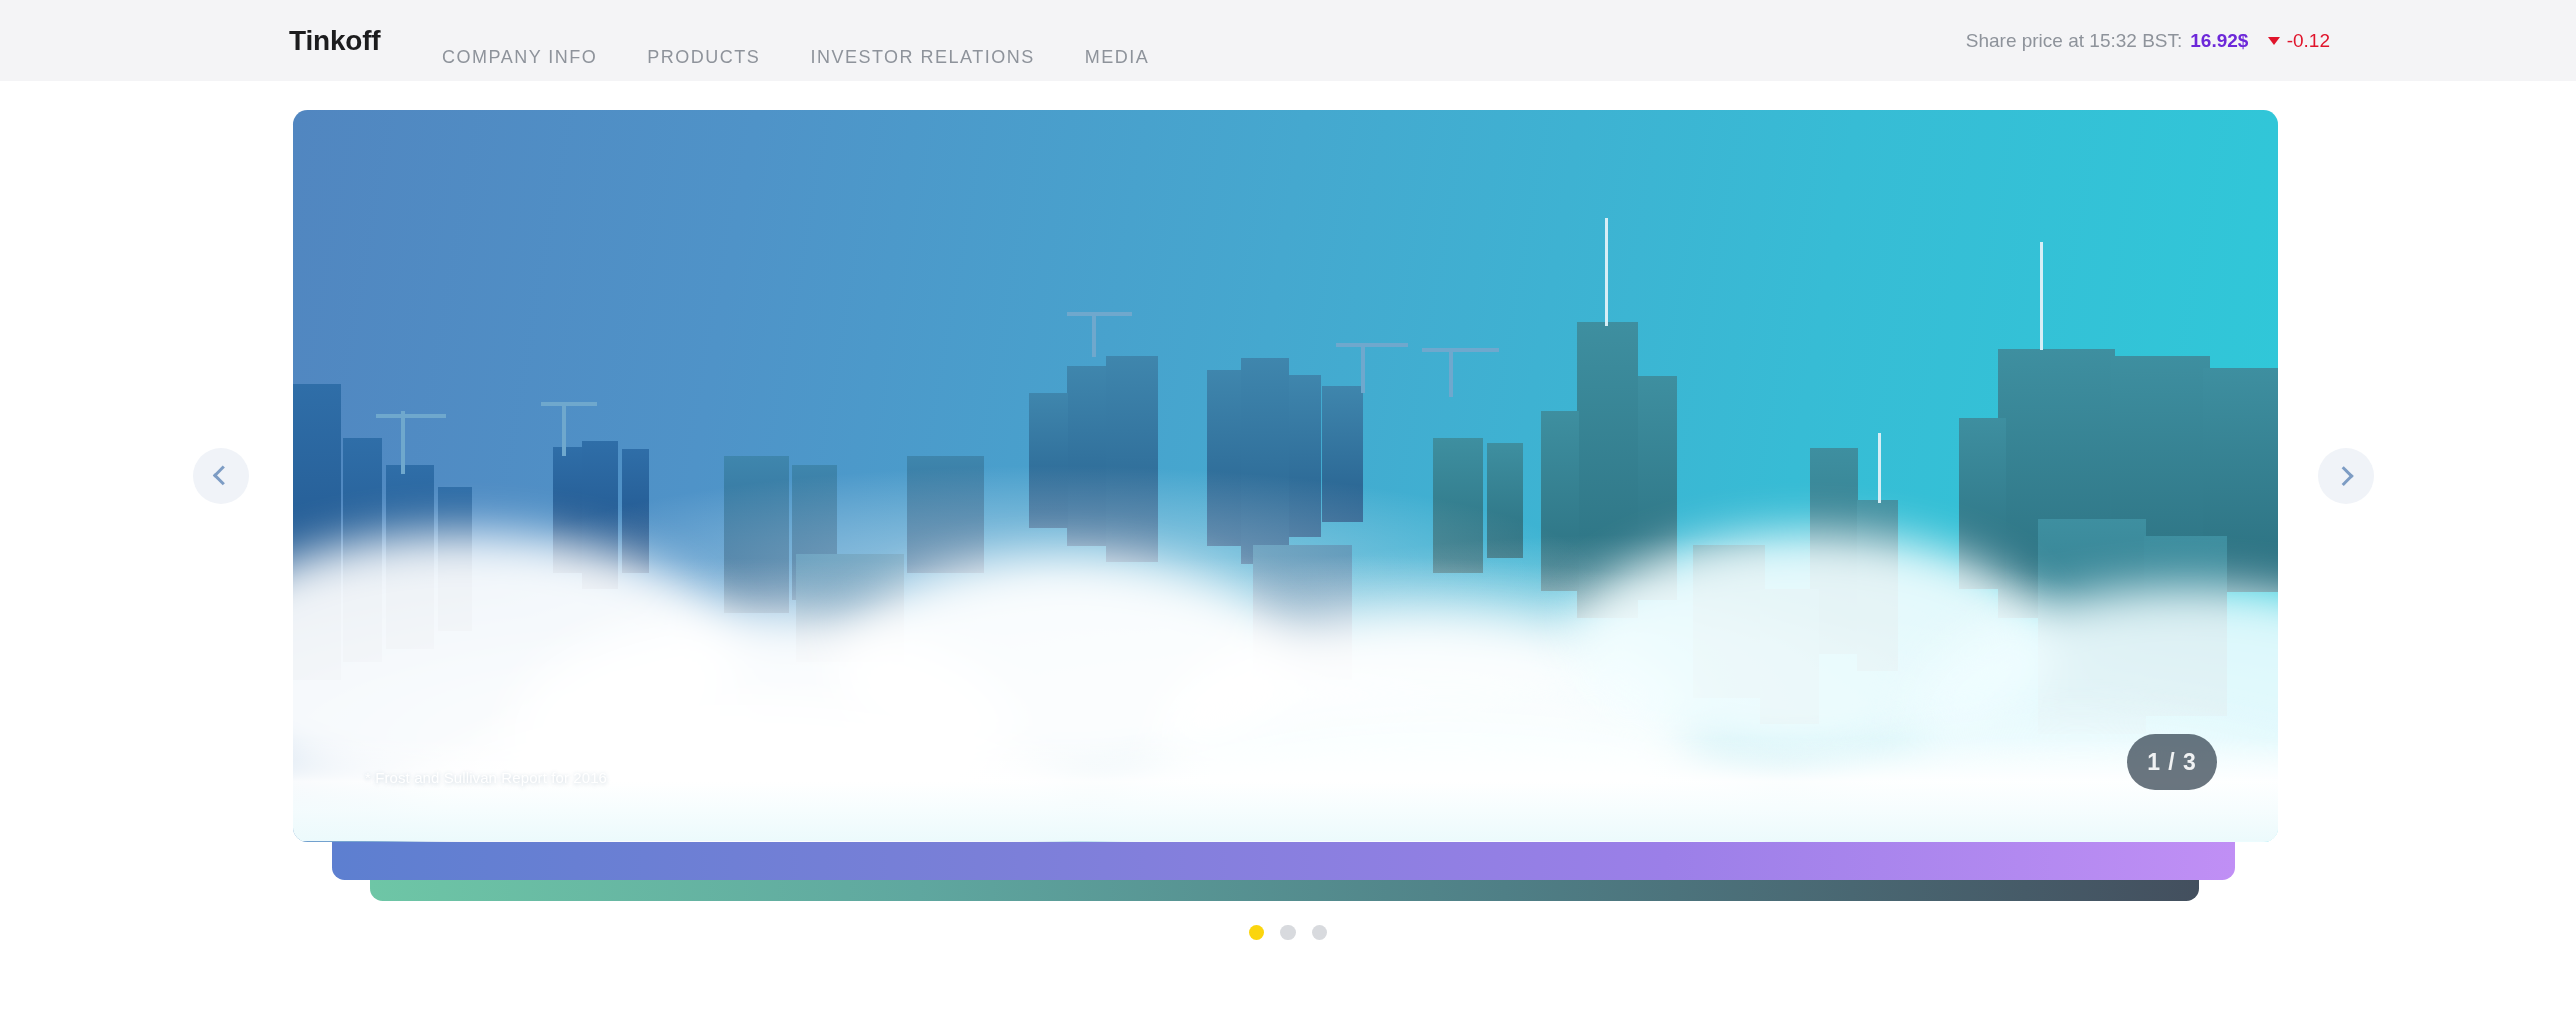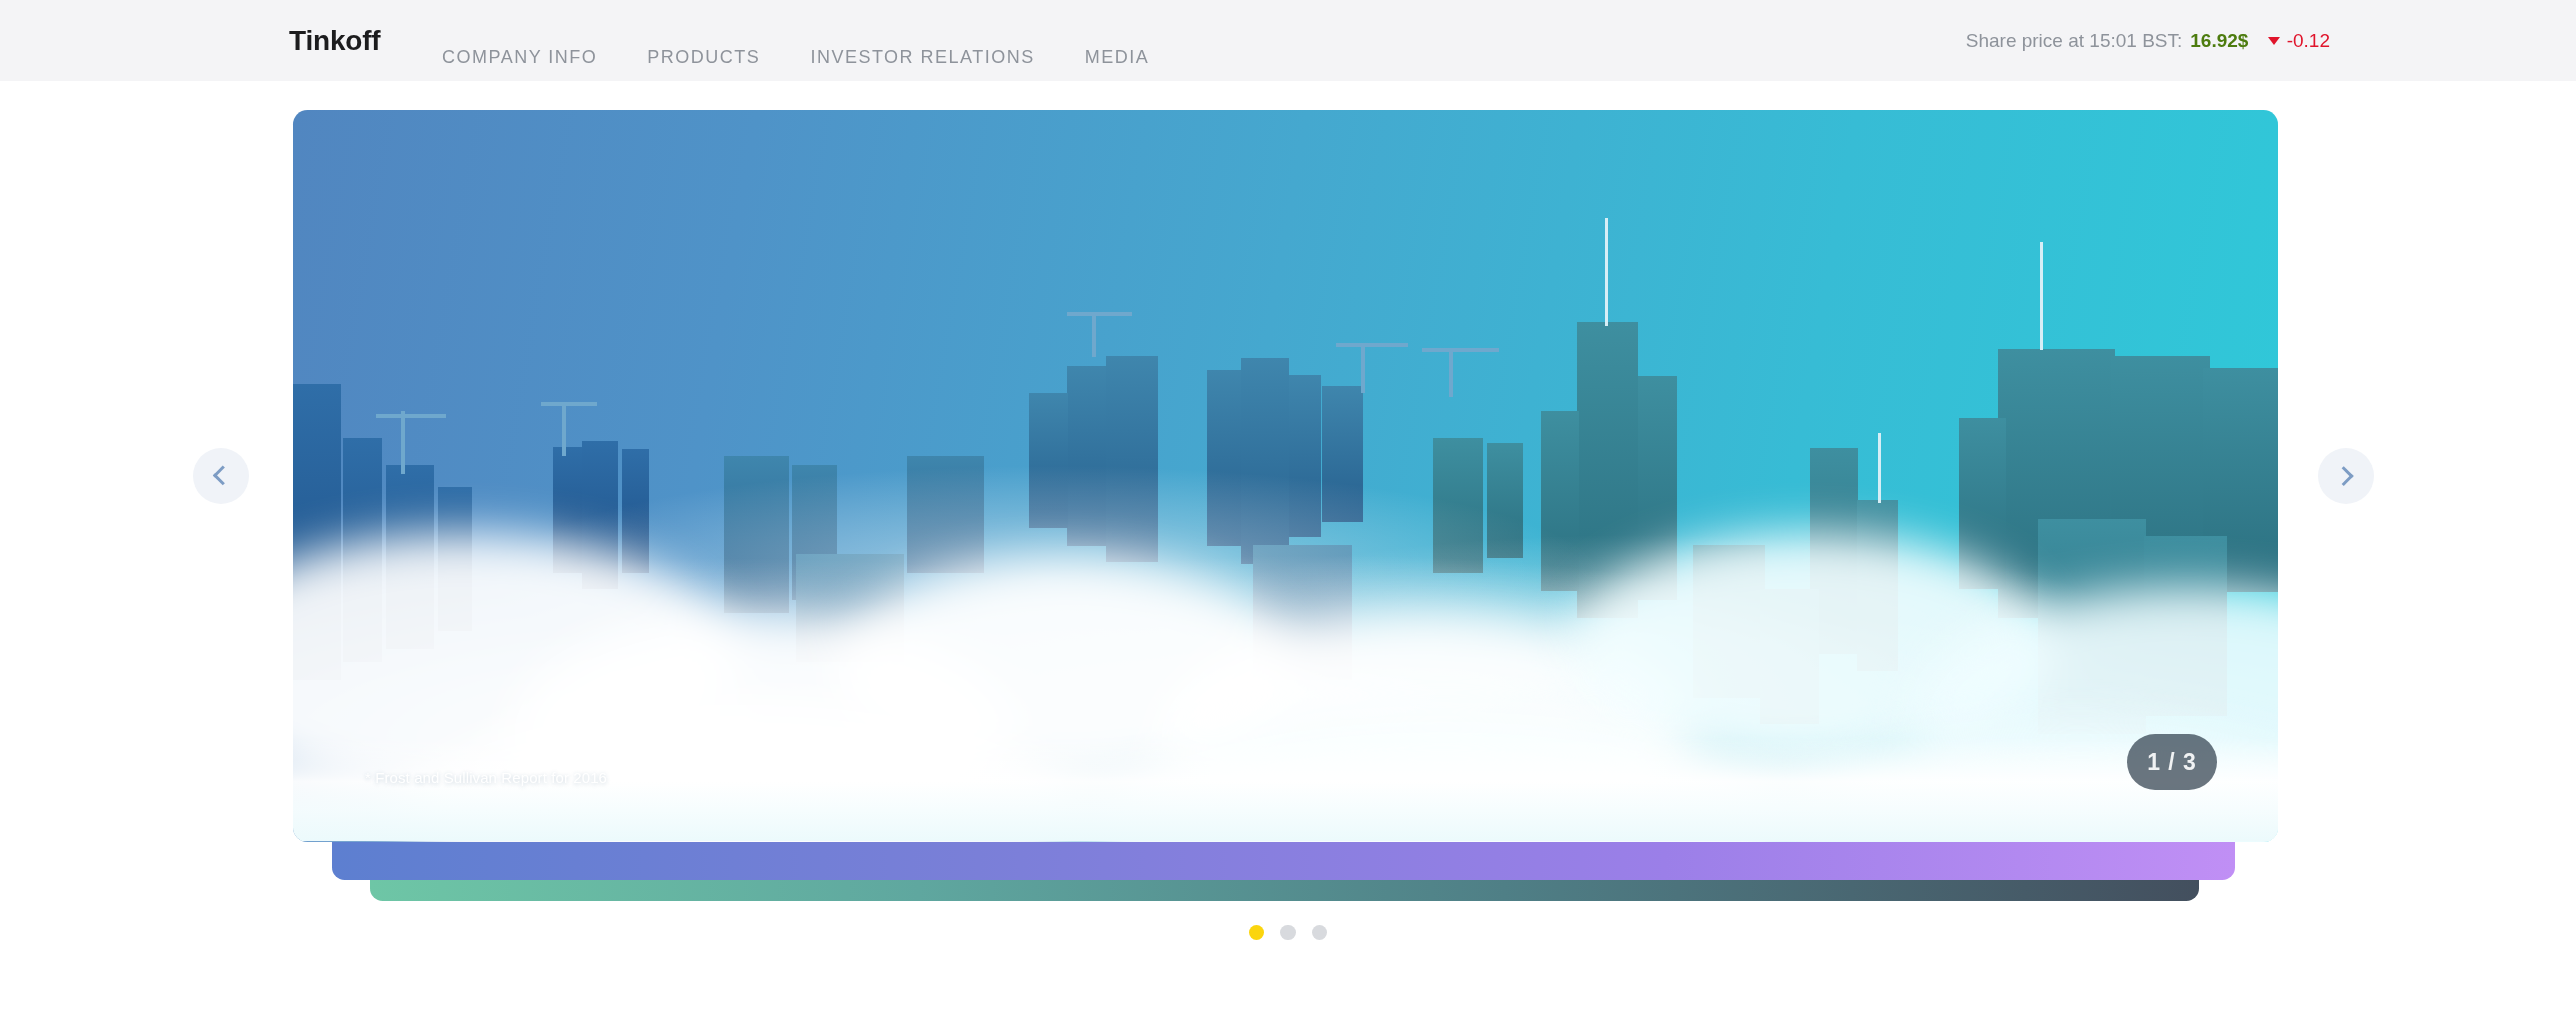--- a/index.html
+++ b/index.html
@@ -20,21 +20,21 @@
     font-size:18px; color:#8e939b; letter-spacing:1.5px; text-transform:uppercase;
     margin-right:50px; white-space:nowrap; cursor:pointer; font-weight:normal;
   }
   .nav-item:last-child{ margin-right:0;margin-top:32px; }
 
   .share{
     position:absolute; right:246px; top:50%; transform:translateY(-50%);
     display:flex; align-items:center; white-space:nowrap; font-size:19px;
   }
   .share-label{ color:#8e939b; }
-  .share-price{ color:#4d7c0f; font-weight:bold; margin-left:8px; }
+  .share-price{ color:#6d28d9; font-weight:bold; margin-left:8px; }
   .share-delta{ color:#e0142b; margin-left:20px; display:flex; align-items:center; }
   .caret-down{
     width:0;height:0; border-left:6.3px solid transparent; border-right:6.3px solid transparent;
     border-top:8px solid #e0142b; margin-right:6.3px;
   }
 
   
   .deck{ position:absolute; left:0; top:0; width:2576px; height:1032px; }
 
   .card-back-2{
@@ -118,21 +118,21 @@
   <div class="logo">Tinkoff</div>
 
   <div class="nav">
     <div class="nav-item">COMPANY INFO</div>
     <div class="nav-item">PRODUCTS</div>
     <div class="nav-item">INVESTOR RELATIONS</div>
     <div class="nav-item">MEDIA</div>
   </div>
 
   <div class="share">
-    <span class="share-label">Share price at 15:01 BST:</span>
+    <span class="share-label">Share price at 15:32 BST:</span>
     <span class="share-price">16.92$</span>
     <span class="share-delta">
       <span class="caret-down"></span>
       <span>-0.12</span>
     </span>
   </div>
 </div>
 
 <div class="deck">
   <div class="card-back-2"></div>

